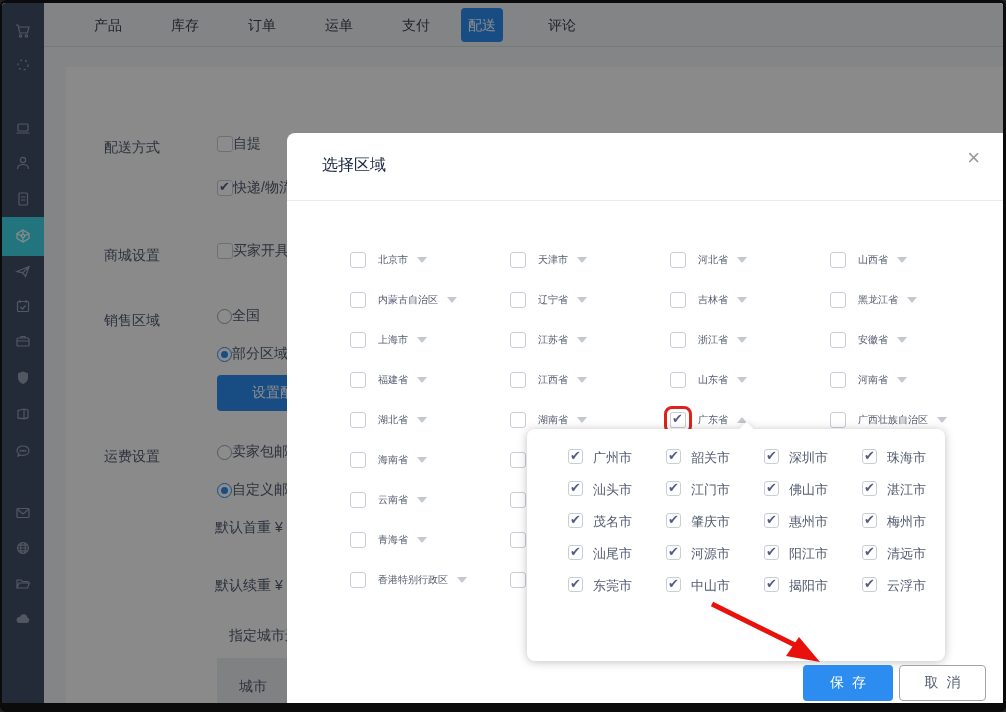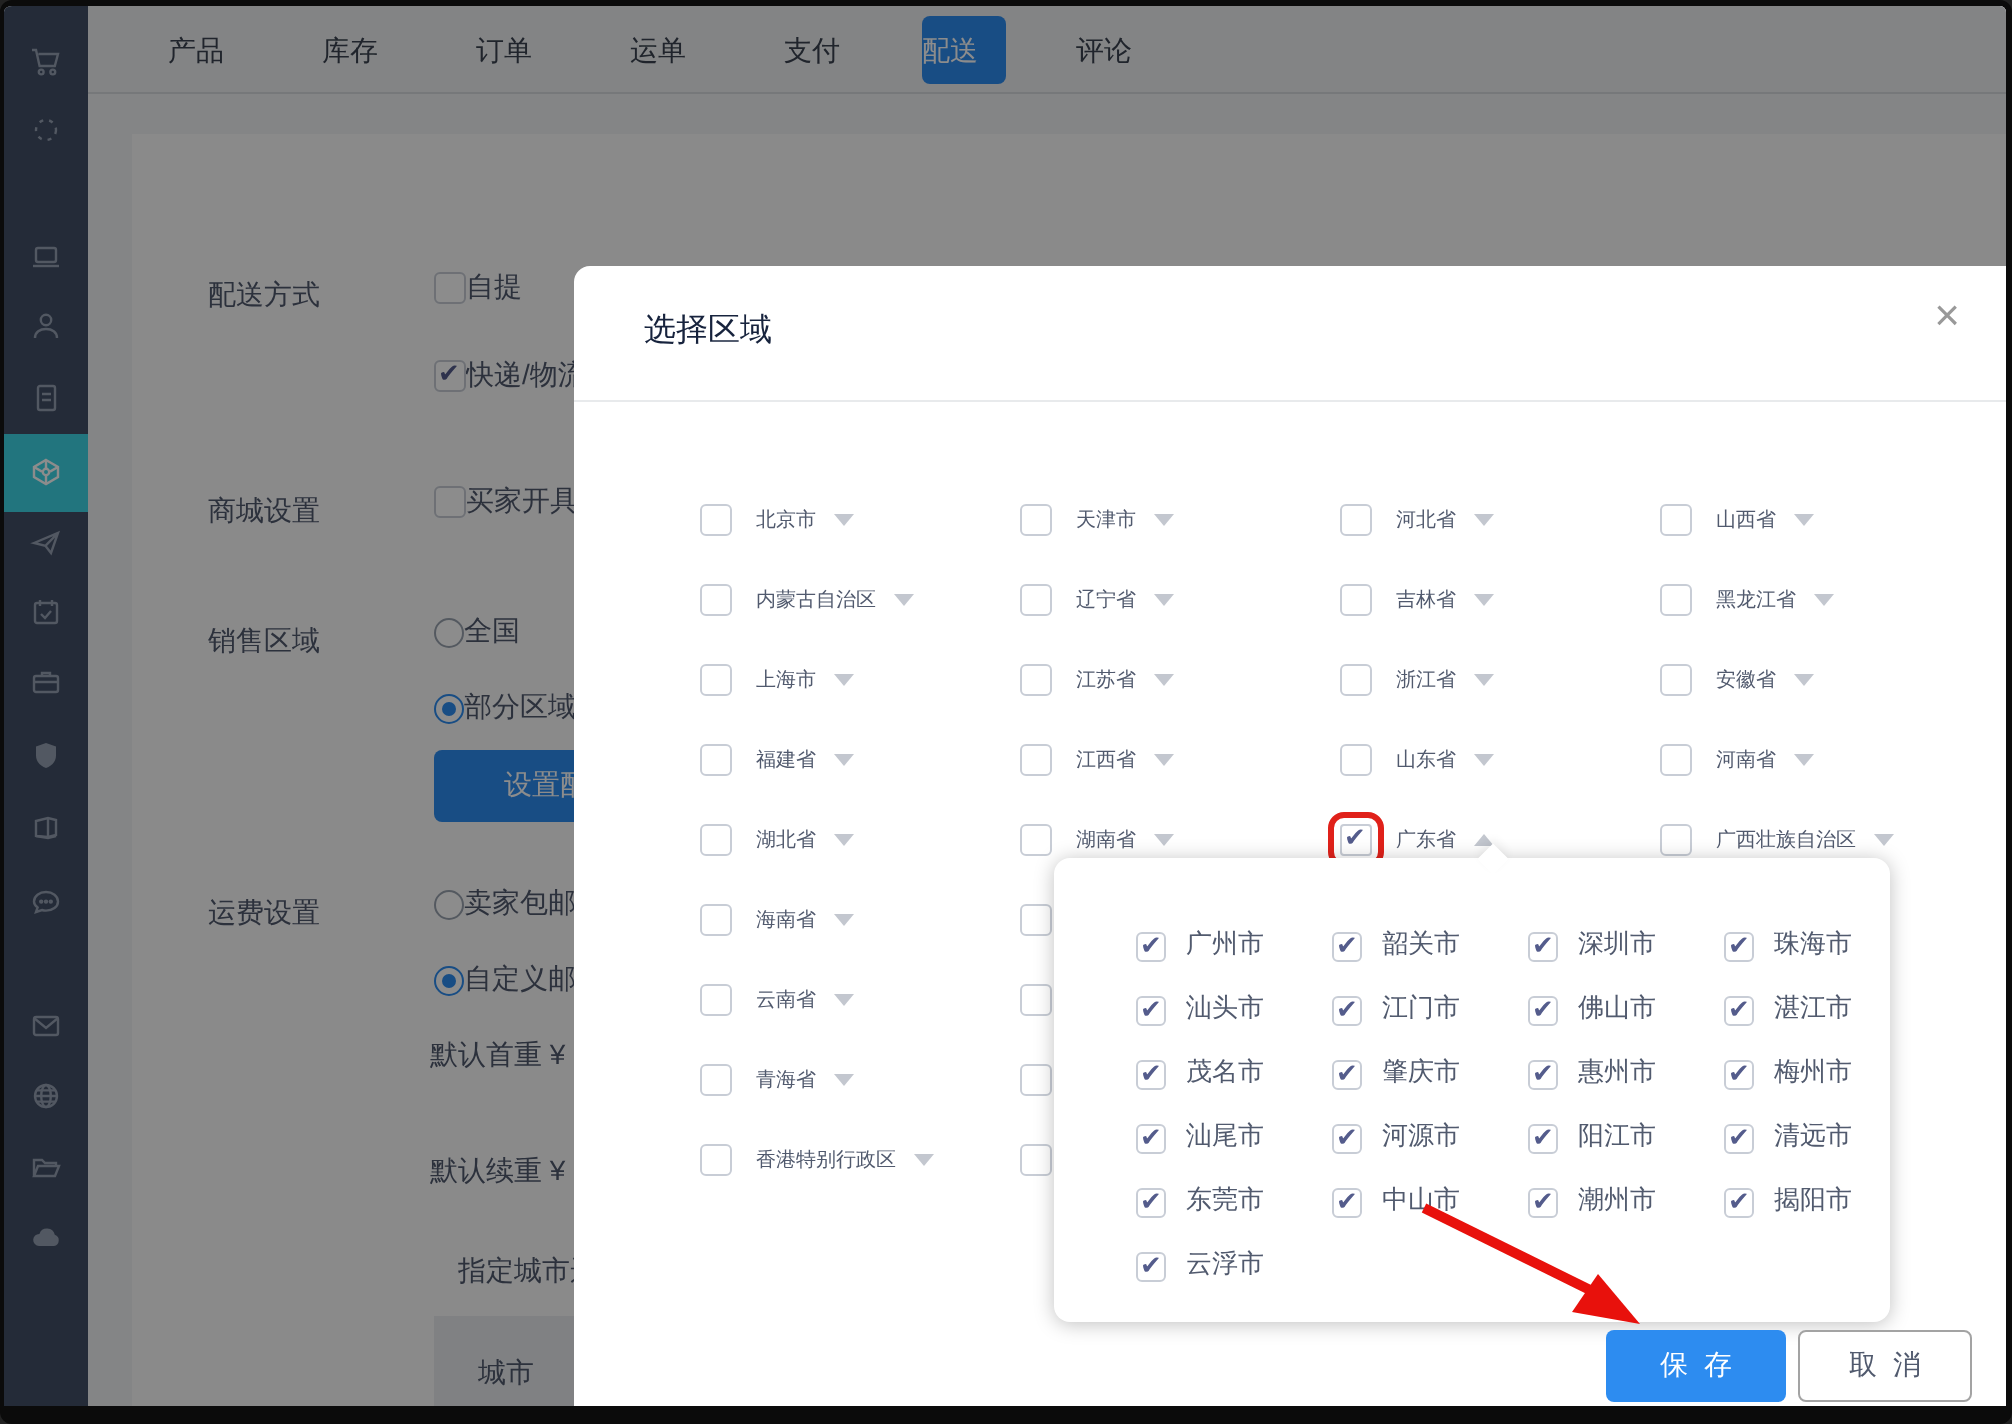--- a/index.html
+++ b/index.html
@@ -13,21 +13,21 @@
   .sidebar { position:absolute; left:0; top:0; width:42px; height:100%; background:#424f66; z-index:2; }
   .side-ic { position:absolute; left:13px; width:16px; height:16px; }
   .side-ic svg { width:16px; height:16px; stroke:#96a0b2; fill:none; stroke-width:1.2; }
   .side-active { position:absolute; left:0; top:214px; width:42px; height:39px; background:#3fd6e6; }
   .side-active svg { position:absolute; left:13px; top:11px; width:16px; height:16px; stroke:#ffffff; fill:none; stroke-width:1.2; }
   .fillic svg { fill:#96a0b2; stroke:none; }
 
   
   .topbar { position:absolute; left:42px; top:0; right:0; height:44px; background:#eef0f2;
             border-bottom:1px solid #d8dade; display:flex; align-items:center; padding-left:40px; z-index:1; }
-  .tab { width:48px; margin-right:29px; height:34px; line-height:34px; text-align:left;
+  .tab { width:48px; margin-right:29px; height:34px; line-height:34px; text-align:center;
          font-size:14px; color:#3b4350; border-radius:4px; cursor:pointer; flex:none; }
   .tab.active { background:#2d8cf0; color:#fff; width:42px; margin-left:-8px; margin-right:35px; }
 
   
   .content { position:absolute; left:64px; top:64px; right:0; bottom:0; background:#fbfbfc; z-index:1; }
   .flabel { position:absolute; font-size:14px; color:#515a6e; }
   .cb { display:inline-block; width:16px; height:16px; border:1px solid #c8cdd6; border-radius:3px;
         background:#fff; position:relative; vertical-align:middle; flex:none; }
   .cb.checked::after { content:"\2714"; position:absolute; left:1px; top:-2px; font-size:13px; color:#545c8c; }
   .ctl { position:absolute; display:flex; align-items:center; gap:0; font-size:14px; color:#515a6e; white-space:nowrap; }
@@ -55,21 +55,21 @@
            border-top:6px solid #c3c7cf; margin-left:9px; cursor:pointer; }
   .caret.up { border-top:none; border-bottom:6px solid #c3c7cf; }
   .pcell.flag .cb { outline:3px solid #e0211a; outline-offset:3px; border-radius:2px; }
 
   
   .city-panel { position:absolute; left:525px; top:426px; width:418px; height:232px; background:#fff;
                 border-radius:8px; box-shadow:0 1px 10px rgba(0,0,0,0.25); z-index:30; }
   .notch { position:absolute; left:214px; top:-5px; width:11px; height:11px; background:#fff; transform:rotate(45deg);
            box-shadow:-2px -2px 5px rgba(0,0,0,0.06); }
   .cgrid { display:grid; grid-template-columns:repeat(4,98px); grid-auto-rows:32px; padding:20px 0 0 25px; }
-  .ccell { display:flex; align-items:flex-end; font-size:13px; color:#515a6e;padding-left:16px; }
+  .ccell { display:flex; align-items:flex-start; font-size:13px; color:#515a6e;padding-left:16px; }
   .ccell .cb { width:15px; height:15px; }
   .ccell .clabel { margin-left:10px; white-space:nowrap; }
 
   
   .save-btn { position:absolute; left:801px; top:662px; width:90px; height:36px; background:#2d8cf0; color:#fff;
               border:none; border-radius:4px; font-size:14px; letter-spacing:8px; text-indent:8px; z-index:35; cursor:pointer; }
   .cancel-btn { position:absolute; left:897px; top:662px; width:87px; height:36px; background:#fff; color:#515a6e;
                 border:1px solid #a3a3a3; border-radius:4px; font-size:14px; letter-spacing:8px; text-indent:8px; z-index:35; cursor:pointer; }
 
   
@@ -426,24 +426,20 @@
         <div class="ccell">
           <span class="cb checked"></span>
           <span class="clabel">东莞市</span>
         </div>
         <div class="ccell">
           <span class="cb checked"></span>
           <span class="clabel">中山市</span>
         </div>
         <div class="ccell">
           <span class="cb checked"></span>
-          <span class="clabel">潮州市</span>
-        </div>
-        <div class="ccell">
-          <span class="cb checked"></span>
           <span class="clabel">揭阳市</span>
         </div>
         <div class="ccell">
           <span class="cb checked"></span>
           <span class="clabel">云浮市</span>
         </div>
       </div>
   </div>
 
   <button class="save-btn">保存</button>

